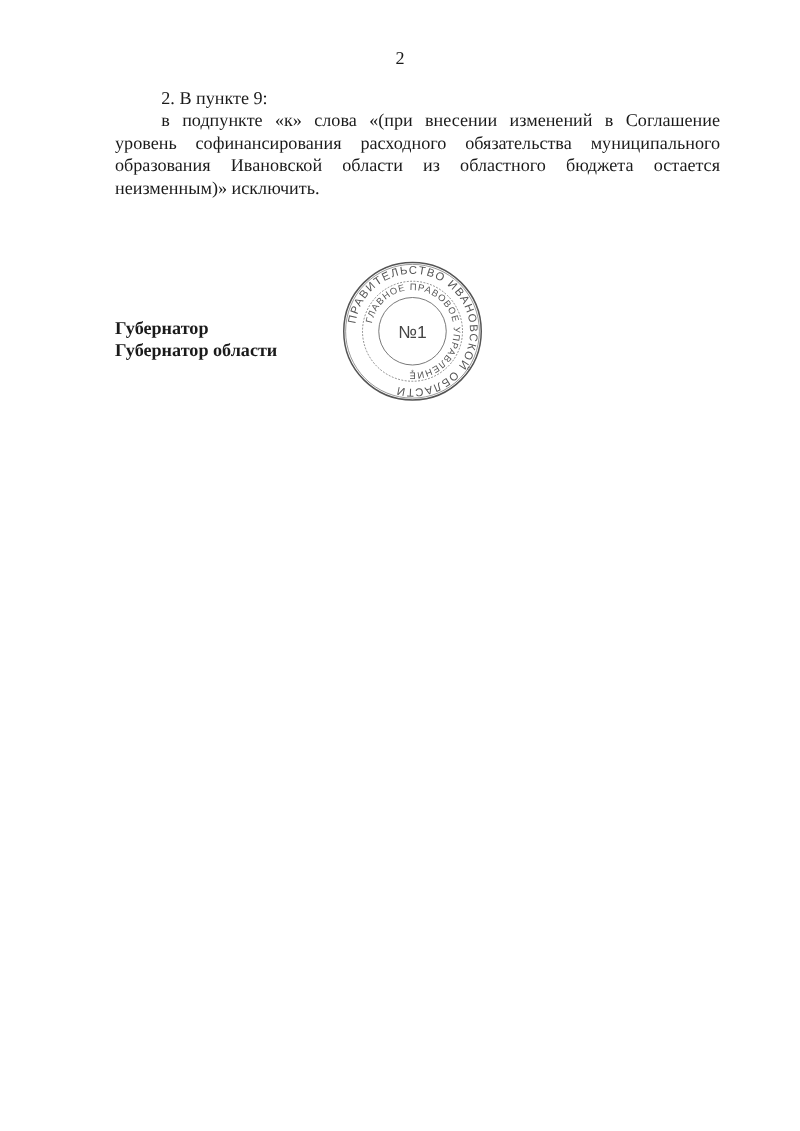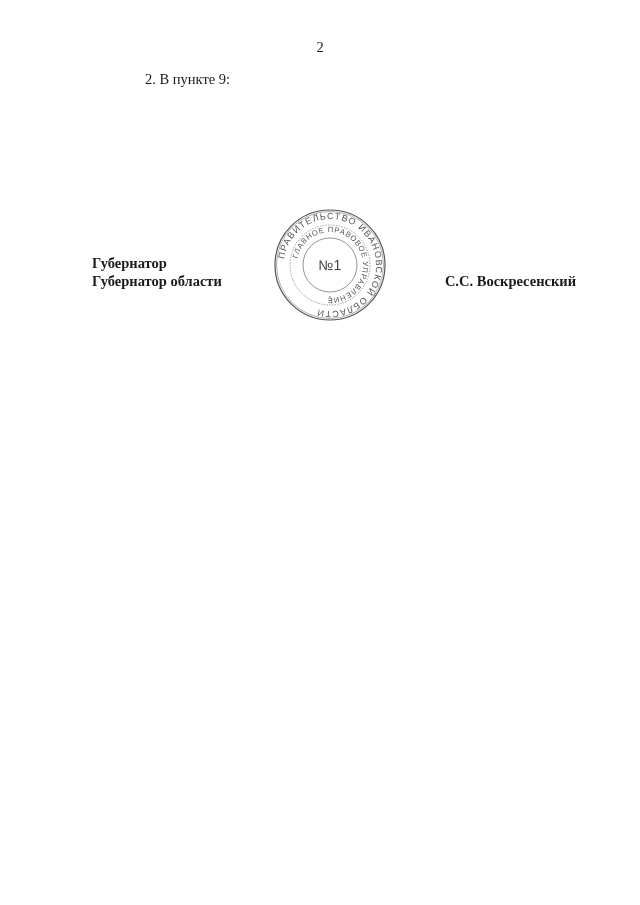--- a/index.html
+++ b/index.html
@@ -24,21 +24,20 @@
       font-size: 14.5px;
       line-height: 18px;
     }
     .body-text {
       position: absolute;
       top: 70px;
       left: 92px;
       width: 484px;
       font-size: 14.5px;
       line-height: 18px;
-      margin-left: 16px;
     }
     .para {
       margin: 0;
       text-align: justify;
       text-indent: 37px;
     }
     .signature-block {
       position: absolute;
       top: 254px;
       left: 92px;
@@ -75,28 +74,28 @@
       height: 114px;
     }
   </style>
 </head>
 <body>
 
 <div class="page-number">2</div>
 
 <div class="body-text">
   <p class="para">2. В пункте 9:</p>
+  <p class="para">в подпункте «к» слова «(при внесении изменений в Соглашение уровень софинансирования расходного обязательства муниципального образования Ивановской области из областного бюджета остается неизменным)» исключить.</p>
 </div>
 
 <div class="signature-block">
   <div class="signer-title">
     <div>Губернатор</div>
     <div>Губернатор области</div>
   </div>
-  <div class="signer-name">С.С. Воскресенский</div>
 </div>
 
 <div class="seal">
   <svg viewBox="0 0 114 114" xmlns="http://www.w3.org/2000/svg">
     <defs>
       <path id="outerArc" d="M 57,57 m -46,0 a 46,46 0 1,1 92,0 a 46,46 0 1,1 -92,0"></path>
       <path id="innerArc" d="M 57,57 m -33,0 a 33,33 0 1,1 66,0 a 33,33 0 1,1 -66,0"></path>
     </defs>
     <circle cx="57" cy="57" r="55" fill="none" stroke="#555" stroke-width="1.2"></circle>
     <circle cx="57" cy="57" r="53.5" fill="none" stroke="#777" stroke-width="0.6"></circle>

